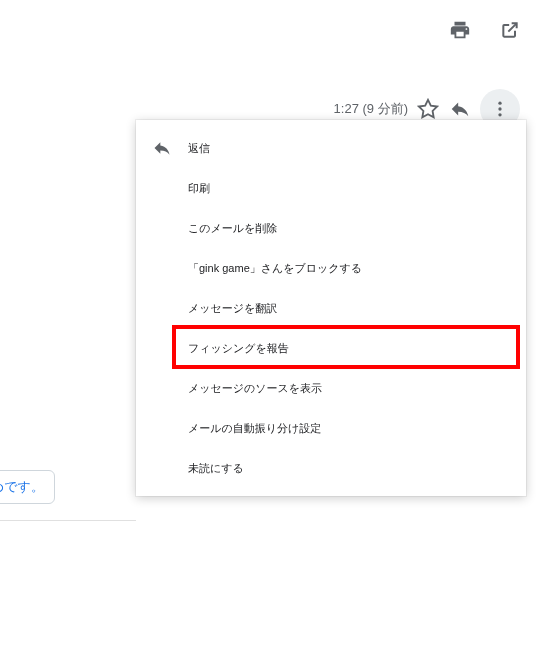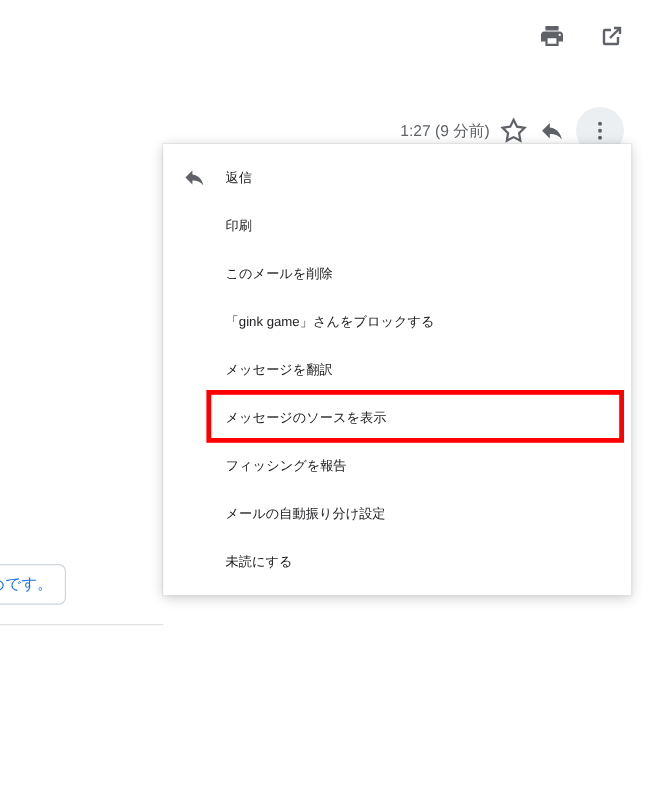--- a/index.html
+++ b/index.html
@@ -169,25 +169,25 @@
   <div class="menu-item">
     <span class="menu-icon"></span>
     <span class="menu-label">「gink game」さんをブロックする</span>
   </div>
   <div class="menu-item">
     <span class="menu-icon"></span>
     <span class="menu-label">メッセージを翻訳</span>
   </div>
   <div class="menu-item">
     <span class="menu-icon"></span>
+    <span class="menu-label">フィッシングを報告</span>
+  </div>
+  <div class="menu-item">
+    <span class="menu-icon"></span>
     <span class="menu-label">メッセージのソースを表示</span>
-  </div>
-  <div class="menu-item">
-    <span class="menu-icon"></span>
-    <span class="menu-label">フィッシングを報告</span>
   </div>
   <div class="menu-item">
     <span class="menu-icon"></span>
     <span class="menu-label">メールの自動振り分け設定</span>
   </div>
   <div class="menu-item">
     <span class="menu-icon"></span>
     <span class="menu-label">未読にする</span>
   </div>
 </div>

